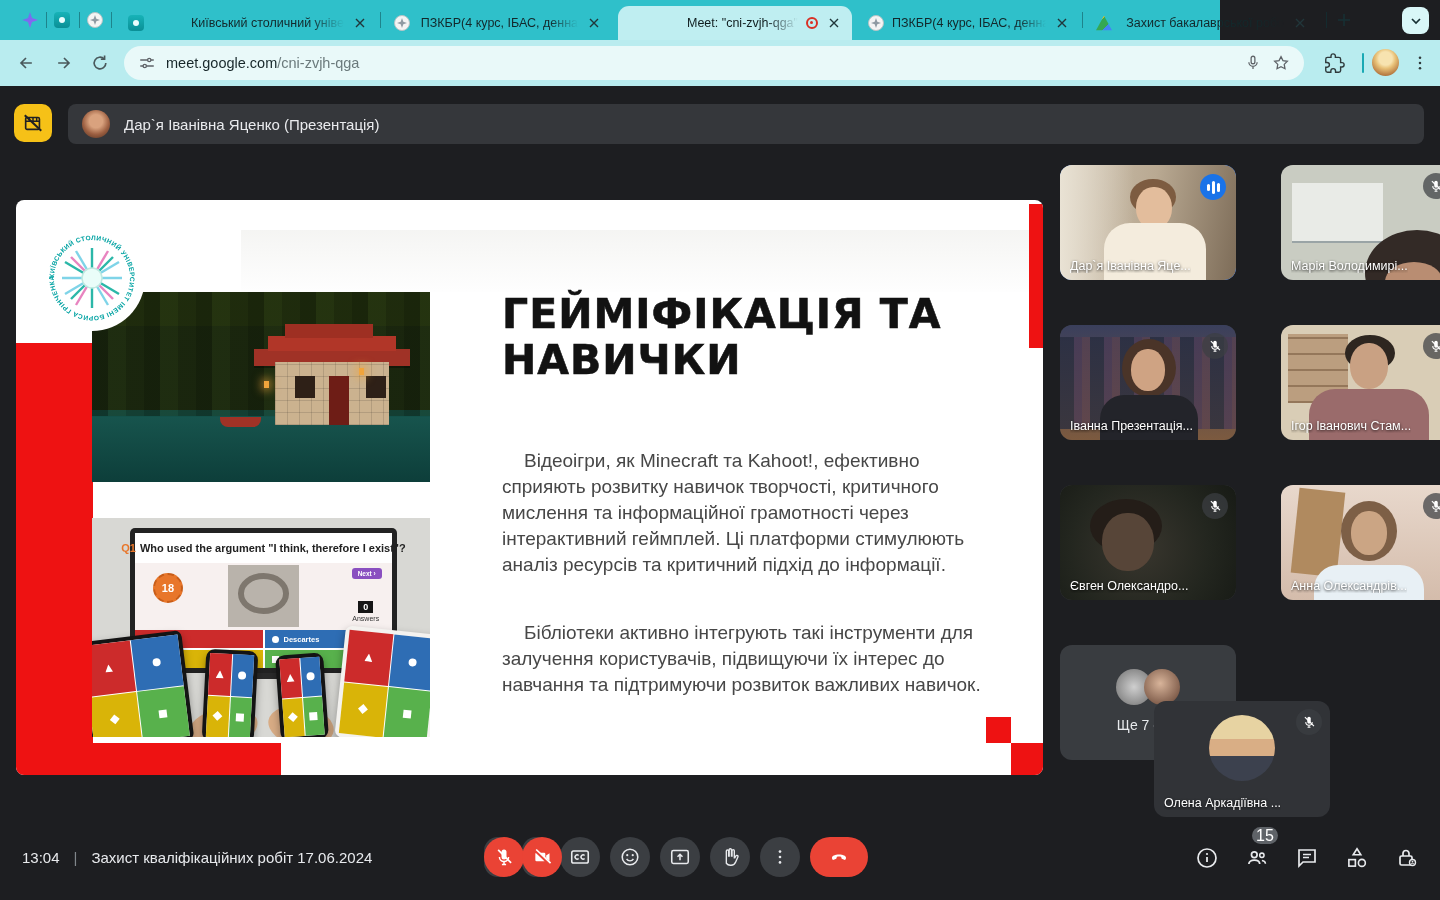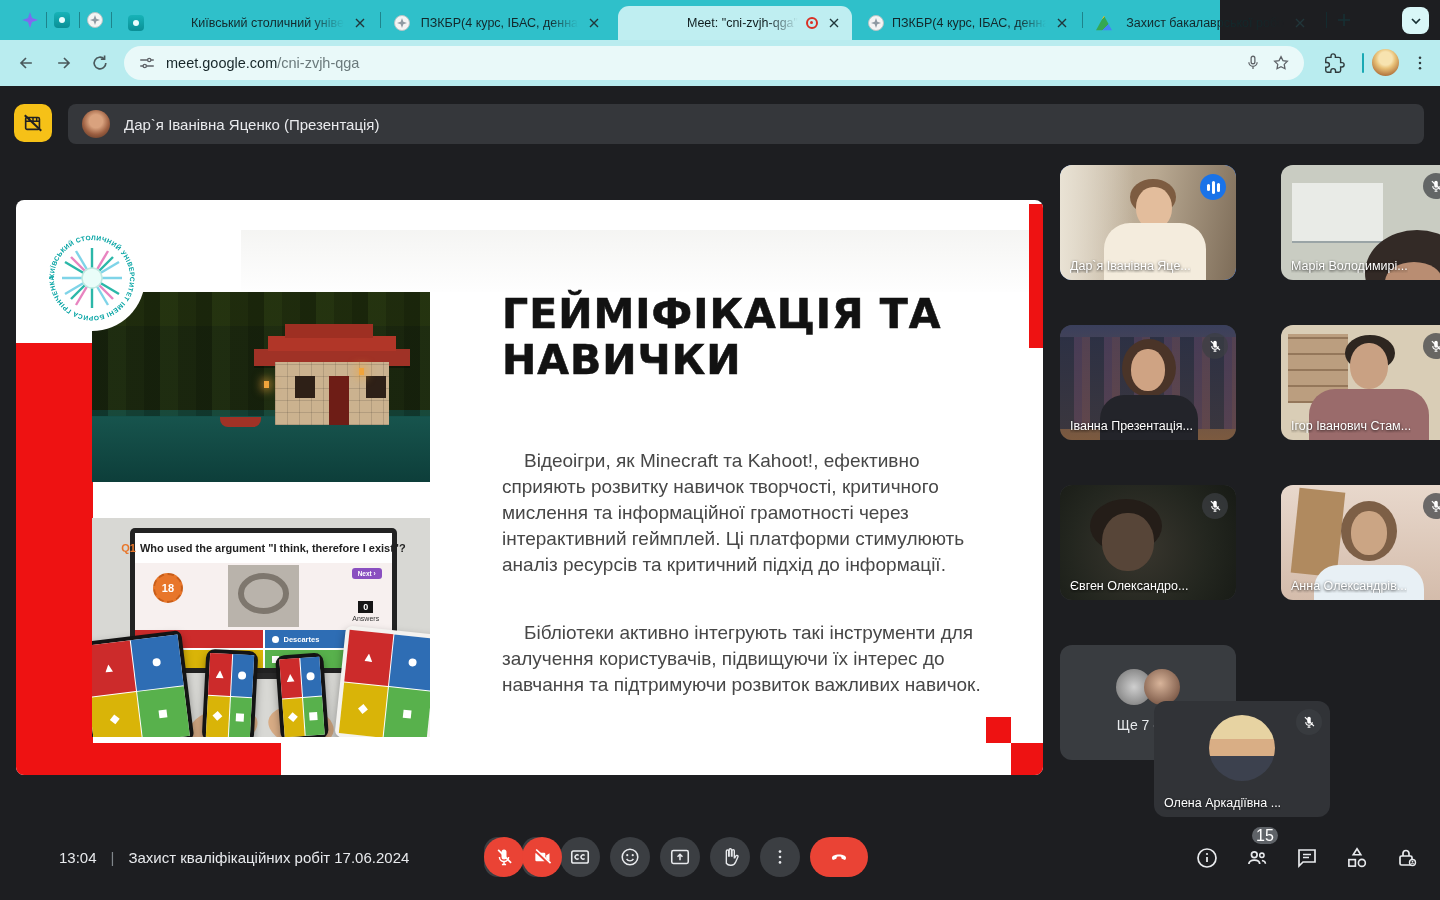--- a/index.html
+++ b/index.html
@@ -197,21 +197,21 @@
   .ovl .a2{background:radial-gradient(circle at 45% 40%,#d8b49a,#5f3d2e);margin-left:-8px;}
   .ovlbl{text-align:center;margin-top:12px;font-size:14px;color:#e8eaed;}
 
   .btile{position:absolute;left:1154px;top:615px;width:176px;height:116px;border-radius:12px;background:#313337;overflow:hidden;}
   .btile .bav{position:absolute;left:55px;top:14px;width:66px;height:66px;border-radius:50%;
     background:linear-gradient(180deg,#e7d3a2 0 36%,#d9ae85 36% 62%,#3c414e 62%);}
 
   
   .bbar{position:absolute;left:0;top:747px;width:1440px;height:60px;}
   .bleft{position:absolute;left:22px;top:16px;display:flex;gap:14px;align-items:center;
-    font-size:15px;color:#e8eaed;margin-left:37px;}
+    font-size:15px;color:#e8eaed;}
   .bleft .sep{color:#80868b;}
   .bcenter{position:absolute;left:484px;top:4px;display:flex;gap:10px;align-items:center;}
   .grp{display:flex;align-items:center;background:#3b3e42;border-radius:24px;}
   .chev{width:28px;height:40px;display:flex;align-items:center;justify-content:center;}
   .ctrl{width:40px;height:40px;border-radius:50%;background:#3b3e42;display:flex;align-items:center;justify-content:center;}
   .ctrl.red{background:#ea4335;}
   .endcall{width:58px;height:40px;border-radius:24px;background:#ea4335;display:flex;align-items:center;justify-content:center;}
   .bright{position:absolute;right:20px;top:12px;display:flex;gap:24px;align-items:center;}
   .rbtn{position:relative;width:26px;height:26px;display:flex;align-items:center;justify-content:center;}
   .cntbadge{position:absolute;top:-18px;left:8px;min-width:24px;height:17px;border-radius:9px;background:#5f6368;

